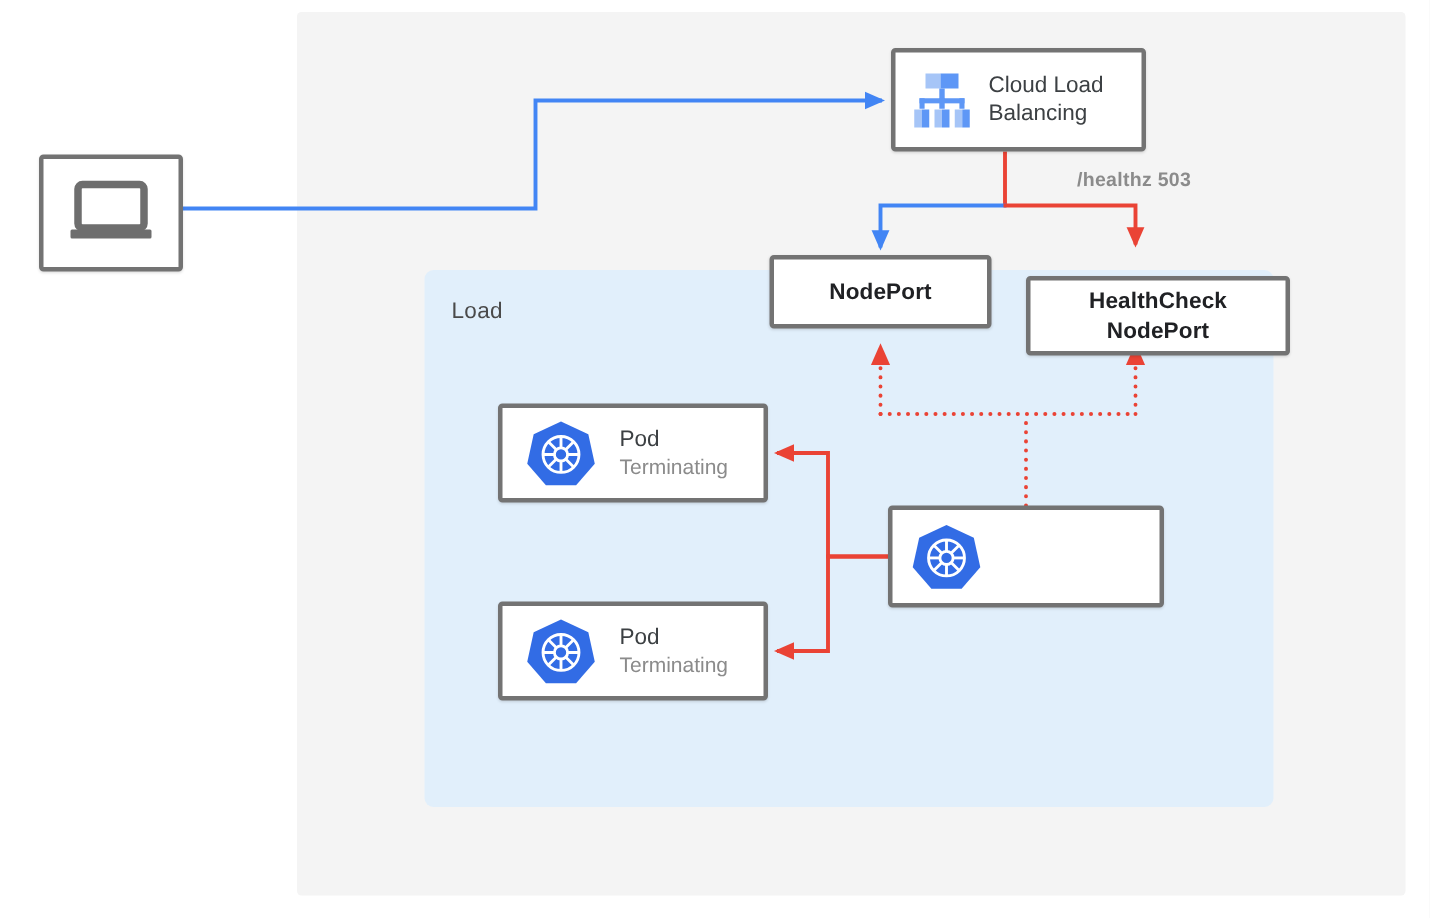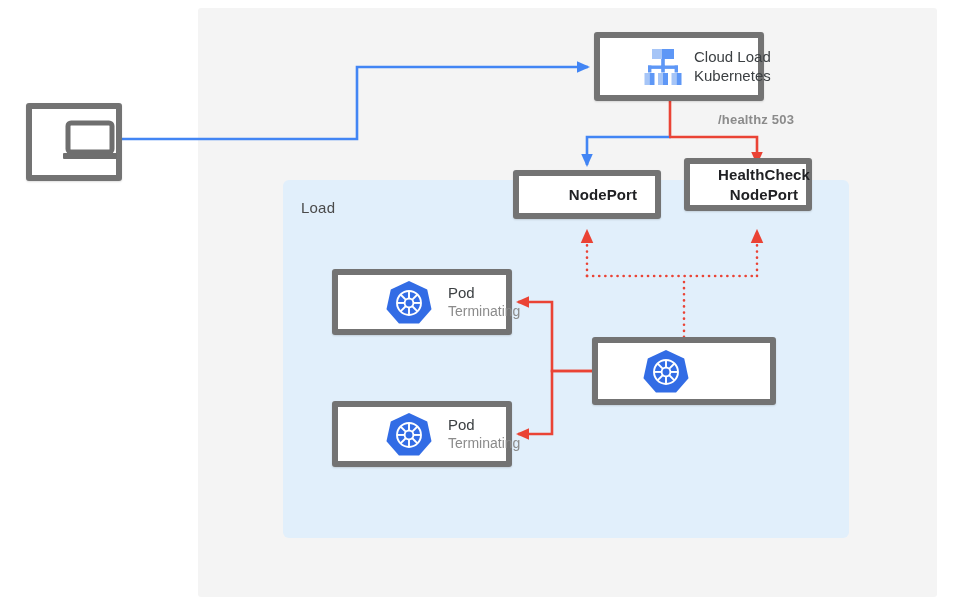--- a/index.html
+++ b/index.html
@@ -20,24 +20,23 @@
     background:#e1effb;border-radius:6px;
   }
   .nodes-label{
     position:absolute;left:301px;top:199px;
     font-size:15px;color:#4a4a4a;letter-spacing:.2px;
   }
 
   
   .card{
     position:absolute;background:#ffffff;
-    border:6px solid #737373;border-radius:3px;
+    border:3px solid #737373;border-radius:3px;
     box-shadow:0 1px 2px rgba(0,0,0,.13);
     box-sizing:border-box;
-    padding-left:32px;
   }
   .card.plain{
     display:flex;align-items:center;justify-content:center;
     text-align:center;
   }
   .card .txt-main{font-size:15px;color:#3c4043;line-height:1.25;}
   .card .txt-sub{font-size:14px;color:#8b8b8b;line-height:1.3;}
   .card .label-bold{
     font-size:15px;font-weight:bold;color:#202124;line-height:1.3;
     letter-spacing:.1px;
@@ -45,21 +44,21 @@
 
   .icon-card{display:flex;align-items:center;}
   .icon-card .ic{flex:0 0 auto;display:flex;align-items:center;justify-content:center;}
   .icon-card .tx{display:flex;flex-direction:column;justify-content:center;}
 
   
   #laptop-card{left:26px;top:103px;width:96px;height:78px;justify-content:center;}
   #clb-card{left:594px;top:32px;width:170px;height:69px;}
   #clb-card .ic{width:62px;}
   #nodeport-card{left:513px;top:170px;width:148px;height:49px;}
-  #hc-nodeport-card{left:684px;top:158px;width:128px;height:53px;}
+  #hc-nodeport-card{left:684px;top:184px;width:176px;height:53px;}
   #pod1-card{left:332px;top:269px;width:180px;height:66px;}
   #pod1-card .ic, #pod2-card .ic{width:78px;}
   #pod2-card{left:332px;top:401px;width:180px;height:66px;}
   #kubeproxy-card{left:592px;top:337px;width:184px;height:68px;}
   #kubeproxy-card .ic{width:72px;}
 
   .healthz-label{
     position:absolute;left:690px;top:112px;
     font-size:13px;font-weight:bold;color:#8b8b8b;letter-spacing:.2px;margin-left:28px;
   }
@@ -128,21 +127,21 @@
         <rect x="2.5" y="25" width="5" height="12" fill="#a6c5f7"></rect>
         <rect x="7.5" y="25" width="5" height="12" fill="#5e97f6"></rect>
         <rect x="16" y="25" width="5" height="12" fill="#a6c5f7"></rect>
         <rect x="21" y="25" width="5" height="12" fill="#5e97f6"></rect>
         <rect x="29.5" y="25" width="5" height="12" fill="#a6c5f7"></rect>
         <rect x="34.5" y="25" width="5" height="12" fill="#5e97f6"></rect>
       </svg>
     </span>
     <span class="tx">
       <span class="txt-main">Cloud Load</span>
-      <span class="txt-main">Kubernetes</span>
+      <span class="txt-main">Balancing</span>
     </span>
   </div>
 
   <div class="healthz-label">/healthz 503</div>
 
   <div class="card plain" id="nodeport-card">
     <span class="label-bold">NodePort</span>
   </div>
 
   <div class="card plain" id="hc-nodeport-card">

